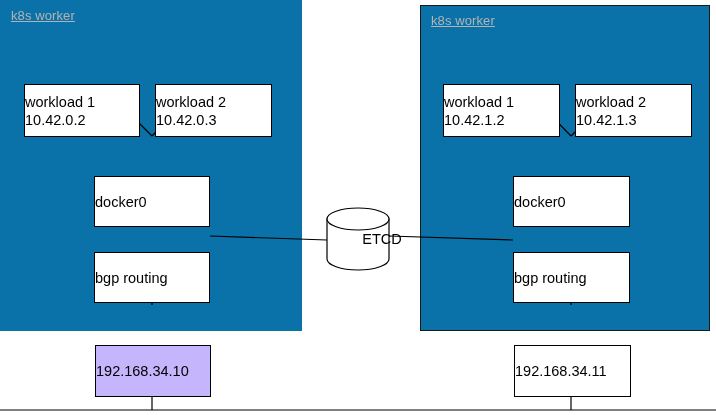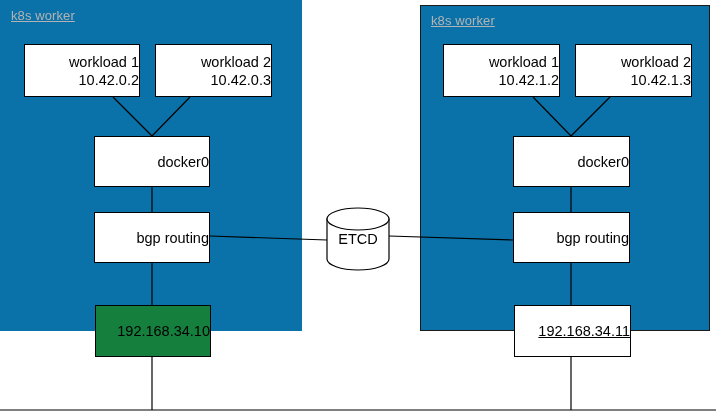--- a/index.html
+++ b/index.html
@@ -41,27 +41,28 @@
     letter-spacing: 0.1px;
     text-decoration: underline;
   }
   .node-box {
     position: absolute;
     background: #ffffff;
     border: 1px solid #000000;
     box-sizing: border-box;
     display: flex;
     flex-direction: column;
-    align-items: flex-end;
+    align-items: flex-start;
     justify-content: center;
     color: #000000;
     font-size: 14.5px;
     line-height: 18px;
     text-align: center;
     white-space: nowrap;
+    margin-top: 40px;
   }
   .node-box .line2 {
     display: block;
   }
   .etcd-wrap {
     position: absolute;
   }
   .etcd-label {
     position: absolute;
     left: 0;
@@ -69,20 +70,21 @@
     width: 100%;
     height: 100%;
     display: flex;
     align-items: center;
     justify-content: center;
     color: #000000;
     font-size: 14.5px;
     line-height: 18px;
     white-space: nowrap;
     pointer-events: none;
+    padding-left: 24px;
   }
 </style>
 </head>
 <body>
 
 <div id="canvas">
 
   <div class="worker-zone" id="zone-left" style="left: 0px; top: 0px; width: 302px; height: 331px; background: rgb(10, 114, 168);"></div>
   <div class="worker-zone bordered" id="zone-right" style="left: 420px; top: 5px; width: 290px; height: 326px; background: rgb(10, 114, 168);"></div>
 
@@ -127,34 +129,34 @@
   <div class="node-box" id="node-1" style="left: 155px; top: 44px; width: 117px; height: 53px; background: rgb(255, 255, 255); border-color: rgb(0, 0, 0);">
     <span>workload 2</span>
     <span class="line2">10.42.0.3</span>
   </div>
   <div class="node-box" id="node-2" style="left: 94px; top: 136px; width: 116px; height: 51px; background: rgb(255, 255, 255); border-color: rgb(0, 0, 0);">
     <span>docker0</span>
   </div>
   <div class="node-box" id="node-3" style="left: 94px; top: 212px; width: 116px; height: 51px; background: rgb(255, 255, 255); border-color: rgb(0, 0, 0);">
     <span>bgp routing</span>
   </div>
-  <div class="node-box" id="node-4" style="left: 95px; top: 305px; width: 116px; height: 52px; background: #15803d; border-color: rgb(0, 0, 0);">
+  <div class="node-box" id="node-4" style="left: 95px; top: 305px; width: 116px; height: 52px; background: #c4b5fd; border-color: rgb(0, 0, 0);">
     <span>192.168.34.10</span>
   </div>
   <div class="node-box" id="node-5" style="left: 443px; top: 44px; width: 117px; height: 53px; background: rgb(255, 255, 255); border-color: rgb(0, 0, 0);">
     <span>workload 1</span>
     <span class="line2">10.42.1.2</span>
   </div>
   <div class="node-box" id="node-6" style="left: 575px; top: 44px; width: 117px; height: 53px; background: rgb(255, 255, 255); border-color: rgb(0, 0, 0);">
     <span>workload 2</span>
     <span class="line2">10.42.1.3</span>
   </div>
   <div class="node-box" id="node-7" style="left: 513px; top: 136px; width: 117px; height: 51px; background: rgb(255, 255, 255); border-color: rgb(0, 0, 0);">
     <span>docker0</span>
   </div>
   <div class="node-box" id="node-8" style="left: 513px; top: 212px; width: 117px; height: 51px; background: rgb(255, 255, 255); border-color: rgb(0, 0, 0);">
     <span>bgp routing</span>
   </div>
-  <div class="node-box" id="node-9" style="left: 514px; top: 305px; width: 117px; height: 52px; background: rgb(255, 255, 255); border-color: rgb(0, 0, 0); text-decoration: underline;">
+  <div class="node-box" id="node-9" style="left: 514px; top: 305px; width: 117px; height: 52px; background: rgb(255, 255, 255); border-color: rgb(0, 0, 0);">
     <span>192.168.34.11</span>
   </div>
 
 </div>
 
 </body></html>

